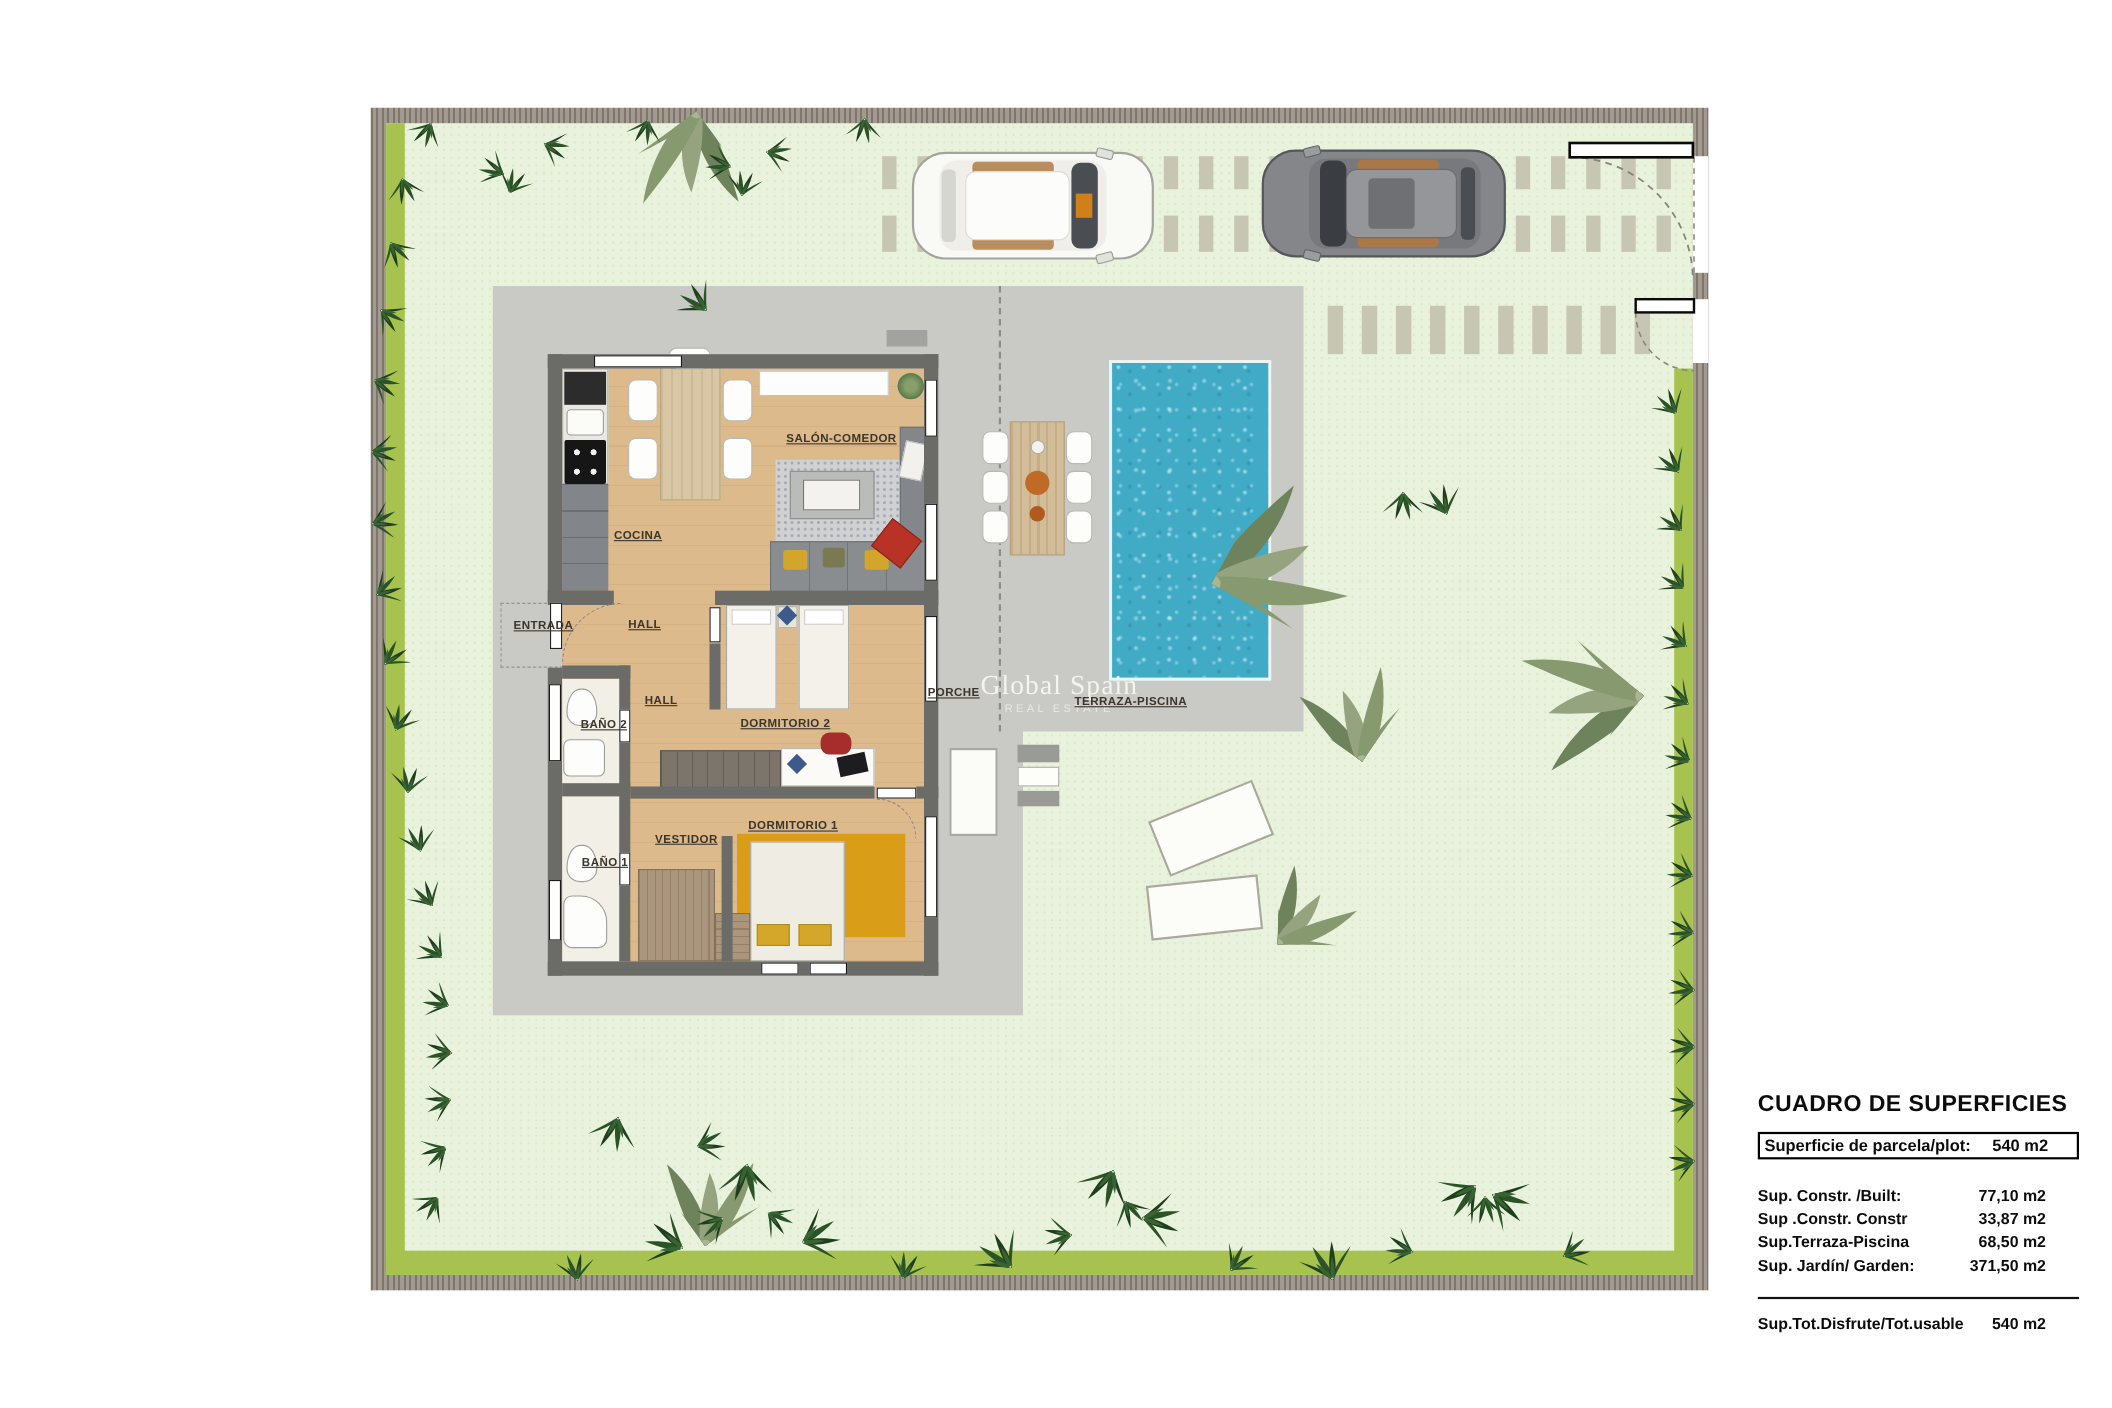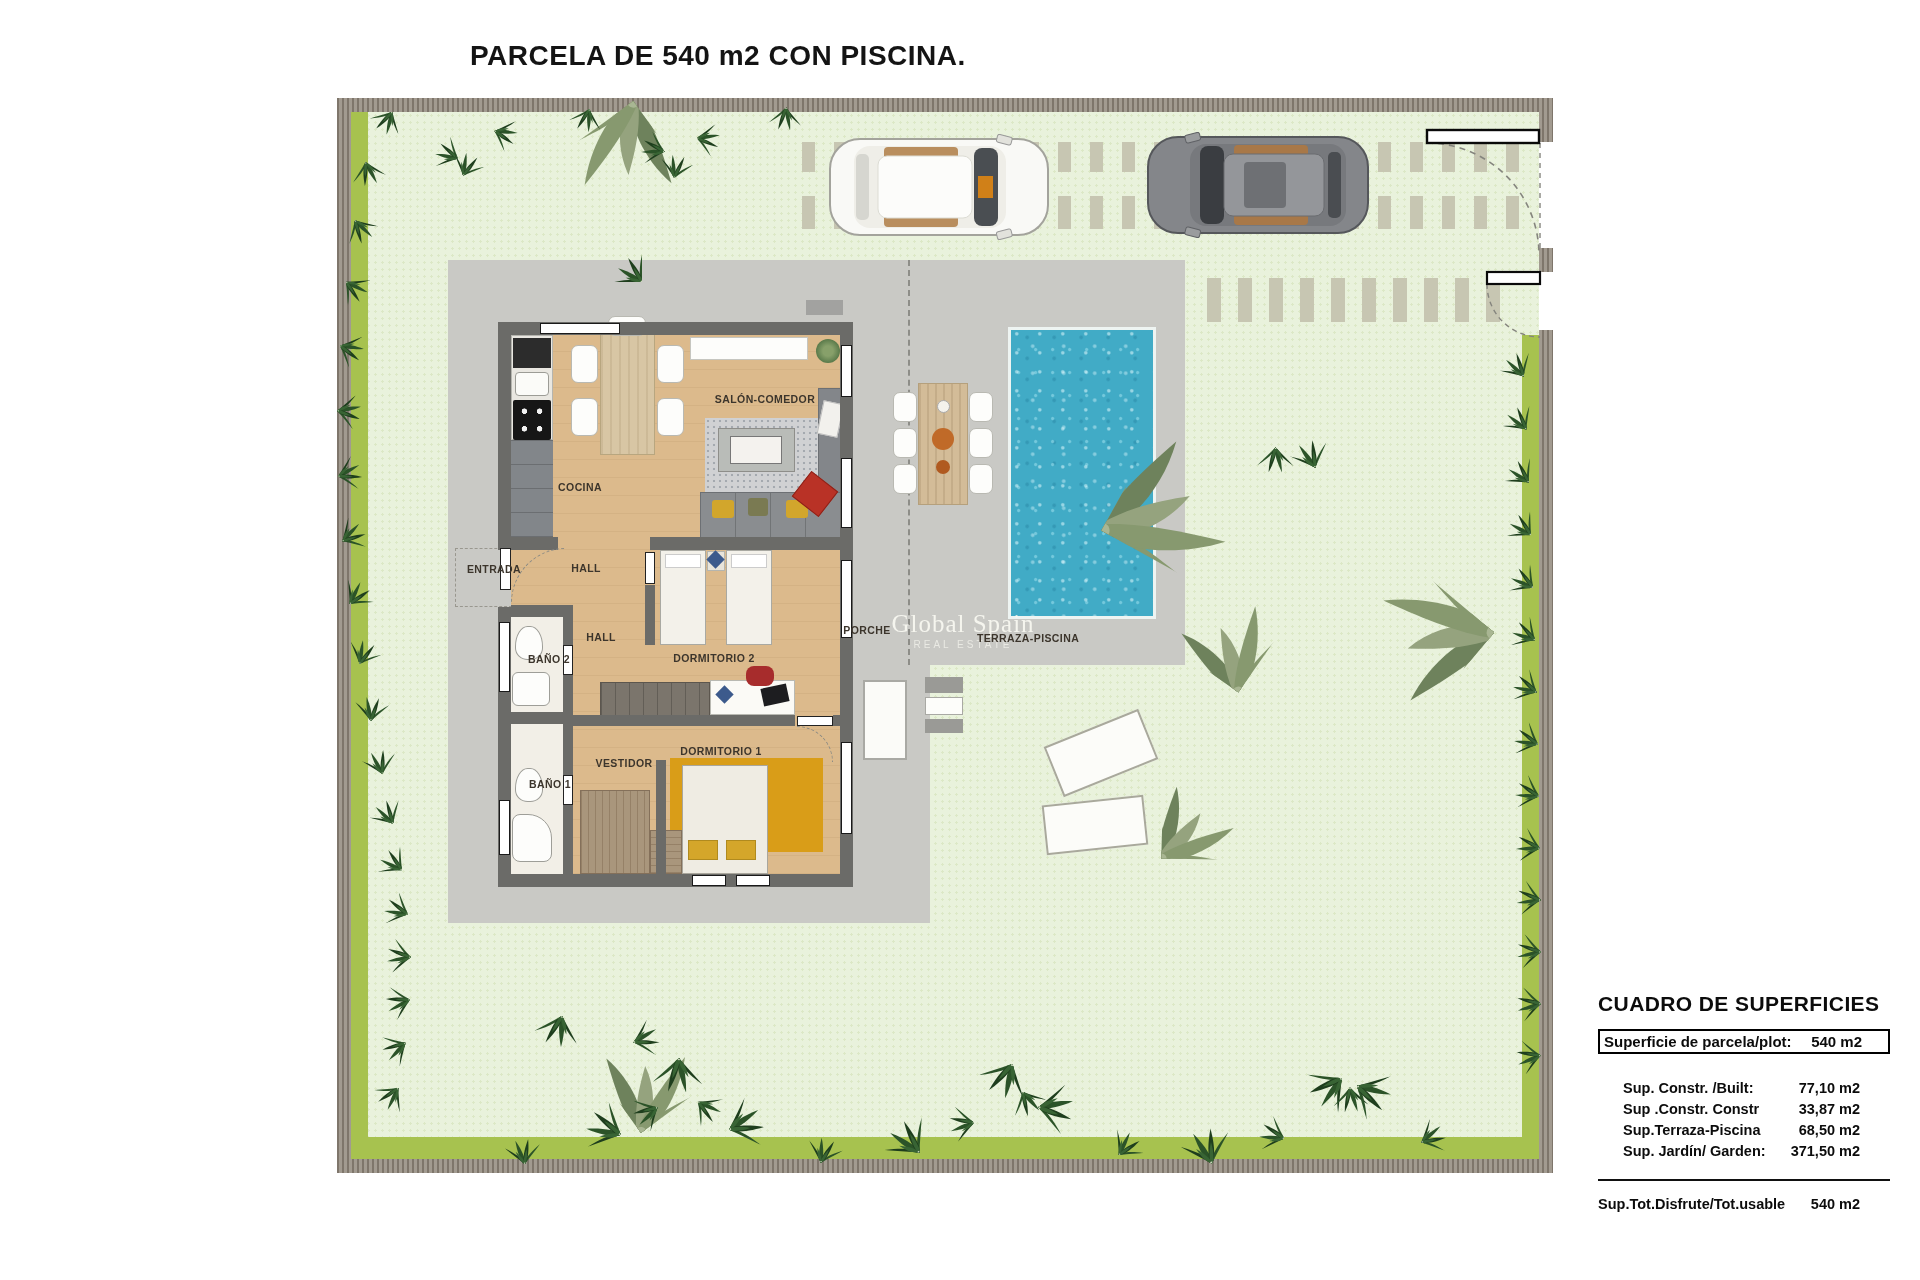--- a/index.html
+++ b/index.html
@@ -27,44 +27,43 @@
   .floor{position:absolute;background:#dcba8c;z-index:10;
          background-image:repeating-linear-gradient(0deg,rgba(120,85,40,.08) 0 1px,transparent 1px 18px);}
   .bathfloor{position:absolute;background:#f2efe7;z-index:11;}
   .wall{position:absolute;background:#6b6b68;z-index:20;}
   .win{position:absolute;background:#fff;border:1px solid #1a1a1a;z-index:22;box-sizing:border-box;}
   .door{position:absolute;background:#fff;border:1px solid #222;z-index:23;box-sizing:border-box;}
   .arc{position:absolute;border:1px dashed #8a8a84;border-radius:50%;z-index:24;box-sizing:border-box;}
   .furn{position:absolute;box-sizing:border-box;z-index:14;}
   .chair{position:absolute;background:#fdfdfb;border:1px solid #b9b9b2;border-radius:7px;z-index:15;box-sizing:border-box;}
   .room-label{position:absolute;transform:translate(-50%,-50%);font:700 10.5px "Liberation Sans",sans-serif;
-              color:#3c352c;letter-spacing:.4px;white-space:nowrap;z-index:40;}
+              color:#3c352c;letter-spacing:.4px;white-space:nowrap;z-index:40;text-decoration:underline;}
   .watermark{position:absolute;left:858px;top:610px;width:210px;text-align:center;z-index:30;}
   .wm1{font-family:"Liberation Serif",serif;font-size:25px;color:rgba(250,250,244,.88);letter-spacing:1px;}
   .wm2{font-family:"Liberation Sans",sans-serif;font-size:10px;color:rgba(244,244,238,.75);letter-spacing:3px;margin-top:1px;}
   .tree{position:absolute;z-index:45;}
   .carbox{position:absolute;z-index:44;}
   .gates{position:absolute;left:1380px;top:115px;width:190px;height:260px;z-index:46;}
   
   .summary{position:absolute;left:1598px;top:992px;width:292px;color:#0c0c0c;z-index:60;}
   .sum-title{font:700 21px "Liberation Sans",sans-serif;letter-spacing:.4px;white-space:nowrap;}
   .sum-box{border:2px solid #000;display:flex;justify-content:space-between;align-items:center;
            font:700 15px "Liberation Sans",sans-serif;padding:2px 26px 2px 4px;margin-top:13px;}
   .sum-rows{margin-top:24px;padding-right:30px;}
-  .sum-row{display:flex;justify-content:space-between;font:700 14.5px "Liberation Sans",sans-serif;line-height:21px;margin-left:25px;}
+  .sum-row{display:flex;justify-content:space-between;font:700 14.5px "Liberation Sans",sans-serif;line-height:21px;}
   .sum-rule{border-top:2px solid #111;margin-top:17px;width:100%;}
   .sum-total{display:flex;justify-content:space-between;font:700 14.5px "Liberation Sans",sans-serif;
              margin-top:15px;padding-right:30px;}
 </style>
 </head>
 <body>
 
 <div class="canvas">
 
-  <div class="page-title">PARCELA DE 540 m2 CON PISCINA.</div>
 
   <div class="boundary"></div>
   <div class="lawn"></div>
 
   <div class="abs" style="left:1539px;top:142px;width:14px;height:106px;background:#fff;z-index:2;"></div>
   <div class="abs" style="left:1539px;top:272px;width:14px;height:58px;background:#fff;z-index:2;"></div>
 
   <div class="lime" style="left:351px;top:112px;width:17px;height:1047px;"></div>
   <div class="lime" style="left:1522px;top:335px;width:17px;height:805px;"></div>
   <div class="lime" style="left:351px;top:1137px;width:1188px;height:22px;"></div>

